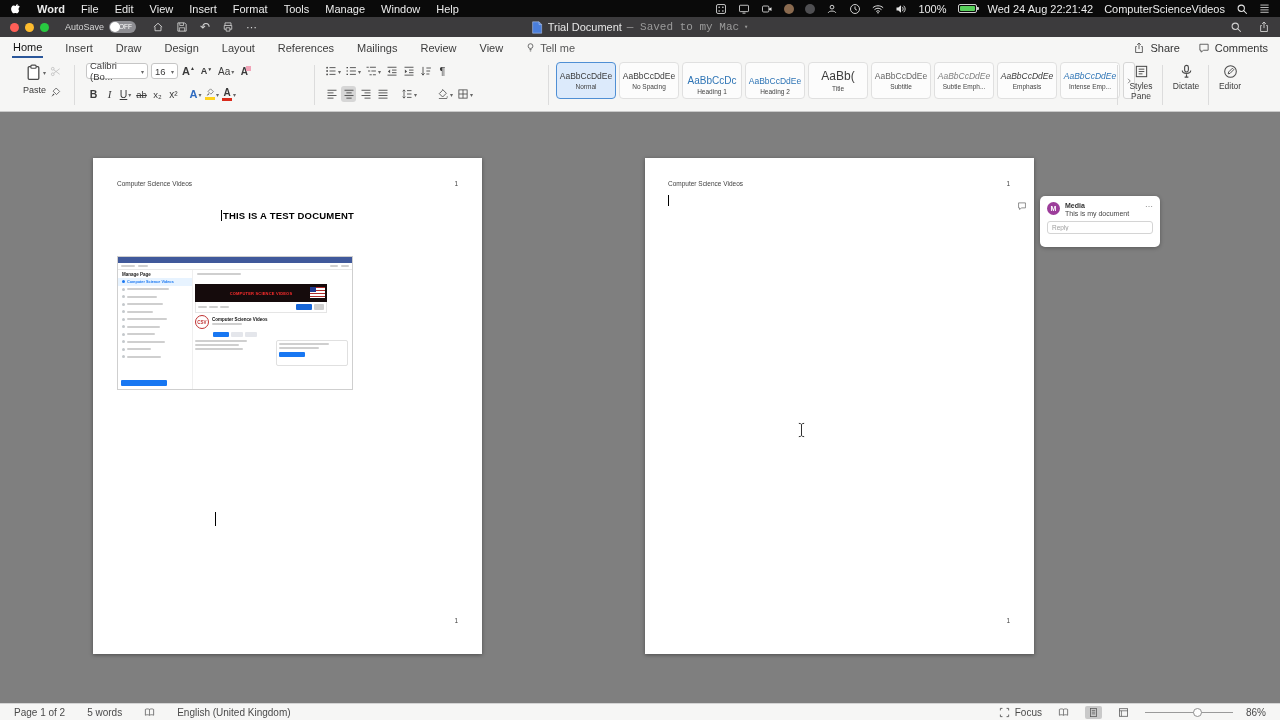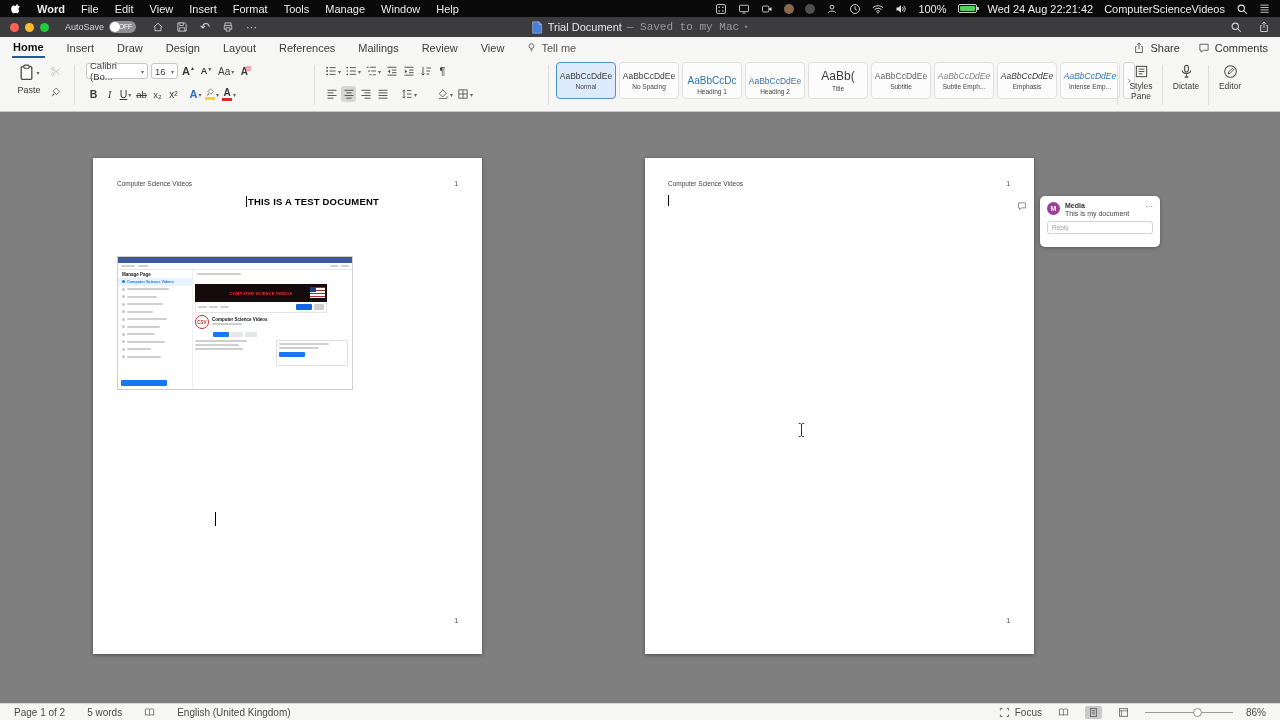--- a/index.html
+++ b/index.html
@@ -36,38 +36,38 @@
               font-size:11px; color:#e6e6e6; white-space:nowrap; }
   #tb-title svg { width:11px; height:13px; }
   #tb-title .saved { color:#9b9b9b;font-family:Liberation Mono, monospace; }
   #tb-right { margin-left:auto; display:flex; gap:16px; color:#d2d2d2; }
   #tb-right svg { width:12px; height:12px; }
 
   
   #tabsrow { position:absolute; top:37px; left:0; width:1280px; height:21px; background:#f6f6f5;
              display:flex; align-items:center; padding:0 12px; font-size:11px; color:#3c3c3c; }
   .rtab { margin-right:21px; padding:3px 1px; }
-  .rtab.active { font-weight:bold; color:#111; border-bottom:2px solid #2b579a; }
+  .rtab.active { font-weight:normal; color:#111; border-bottom:2px solid #2b579a; }
   #tellme { display:flex; align-items:center; gap:4px; color:#555; }
   #tellme svg { width:11px; height:11px; }
   #tabs-right { margin-left:auto; display:flex; align-items:center; gap:18px; color:#333; }
   #tabs-right .tbtn { display:flex; align-items:center; gap:5px; }
   #tabs-right svg { width:12px; height:12px; color:#555; }
 
   
   #ribbon { position:absolute; top:58px; left:0; width:1280px; height:54px; background:#f6f6f5;
             border-bottom:1px solid #c9c9c9; font-size:10px; color:#3b3b3b; }
   .vsep { position:absolute; top:7px; width:1px; height:40px; background:#dcdcdc; }
   .chev { font-size:6px; color:#666; margin-left:1px; }
   .rbtn { display:inline-flex; align-items:center; justify-content:center; height:16px; min-width:15px;
           border-radius:3px; padding:0 1px; }
   .rbtn.active { background:#d6d6d6; }
   .combo { background:#fff; border:1px solid #c6c6c6; border-radius:3px; height:16px;
            display:inline-flex; align-items:center; justify-content:space-between; padding:0 3px; font-size:9.5px; }
-  .row { position:absolute; display:flex; align-items:center; gap:3px; }
+  .row { position:absolute; display:flex; align-items:flex-end; gap:3px; }
   .grp-icon { color:#4a4a4a; }
   .ul { text-decoration:underline; } .strike { text-decoration:line-through; }
   .bar-under { display:block; width:10px; height:3px; margin-top:0px; }
   .stack { display:inline-flex; flex-direction:column; align-items:center; line-height:1; }
 
   
   #gallery { position:absolute; left:556px; top:4px; display:flex; gap:3px; }
   .style-card { width:60px; height:37px; border:1px solid #e0e0e0; border-radius:4px; background:#fcfcfc;
                 display:flex; flex-direction:column; align-items:center; justify-content:center; }
   .style-card.sel { border:1px solid #4f8fd4; background:#dceafb; }
@@ -84,22 +84,22 @@
   .bigbtn { position:absolute; top:6px; width:40px; display:flex; flex-direction:column; align-items:center; gap:3px;
             font-size:8.5px; color:#3c3c3c; text-align:center; line-height:1.15; }
   .bigbtn svg { width:15px; height:15px; color:#4a4a4a; }
 
   
   #docarea { position:absolute; top:112px; left:0; width:1280px; height:591px; background:#7f7f7f; }
   .page { position:absolute; top:46px; width:389px; height:496px; background:#fff; box-shadow:0 1px 4px rgba(0,0,0,.4); }
   .hdr { position:absolute; top:22px; font-size:6.5px; color:#3f3f3f; }
   .pgnum-t { position:absolute; top:22px; right:24px; font-size:6.5px; color:#3f3f3f; }
   .pgnum-b { position:absolute; top:459px; right:24px; font-size:6.5px; color:#3f3f3f; }
-  .doc-title { position:absolute; top:38px; left:0; width:100%; display:flex; justify-content:center; align-items:center;
-               font-size:9.5px; font-weight:bold; letter-spacing:.2px; color:#000;margin-left:25px; }
+  .doc-title { position:absolute; top:52px; left:0; width:100%; display:flex; justify-content:center; align-items:center;
+               font-size:9.5px; font-weight:bold; letter-spacing:.2px; color:#000; }
   .caret { display:inline-block; width:1px; background:#000; }
 
   
   #shot { position:absolute; left:24px; top:98px; width:236px; height:134px; background:#fff;
           border:1px solid #cfcfcf; overflow:hidden; font-family:"Liberation Sans",sans-serif; }
   #shot .fbbar { height:6px; background:#40599b; }
   #shot .subbar { height:7px; border-bottom:1px solid #e8e8e8; display:flex; align-items:center; gap:3px; padding:0 3px; }
   .gbar { background:#cfcfcf; height:2px; border-radius:1px; }
   #shot .cols { display:flex; height:119px; }
   #shot .sb { width:75px; border-right:1px solid #efefef; position:relative; padding-top:1px; }

